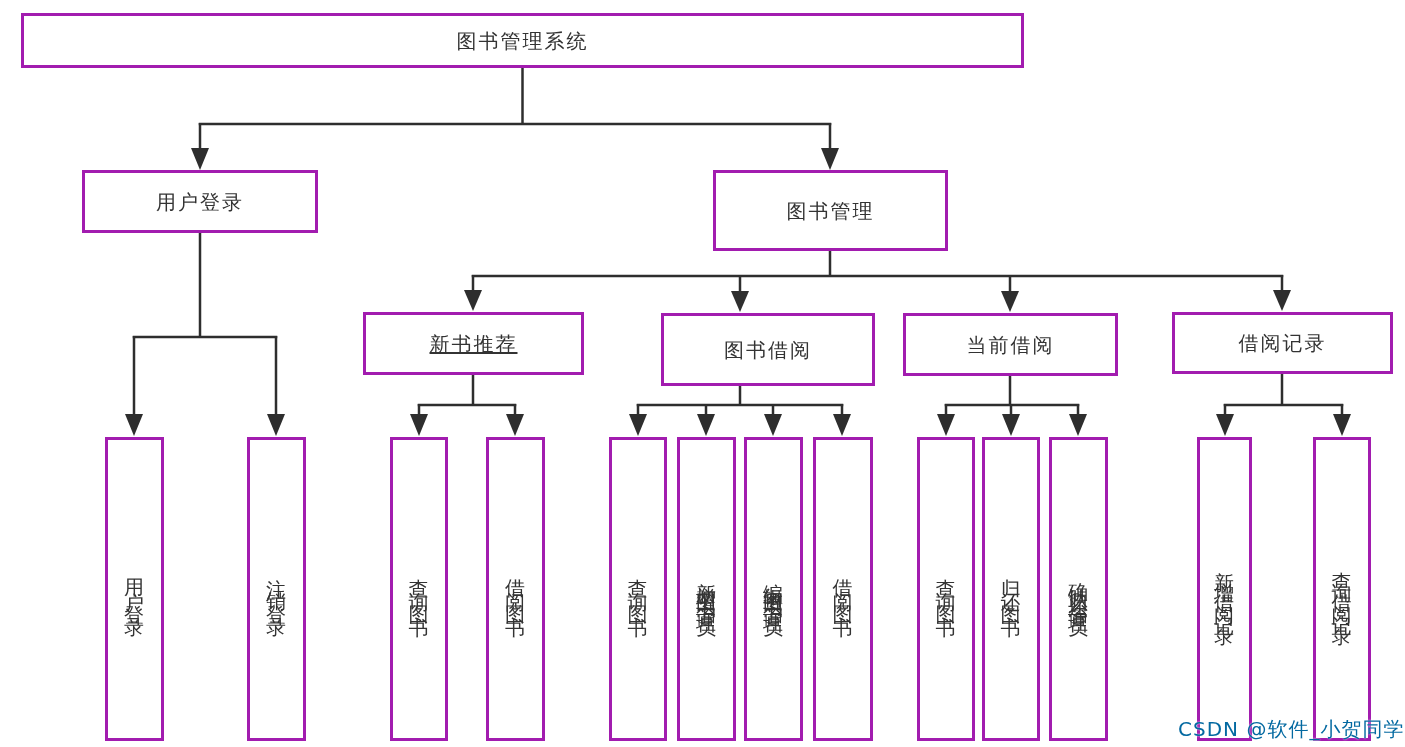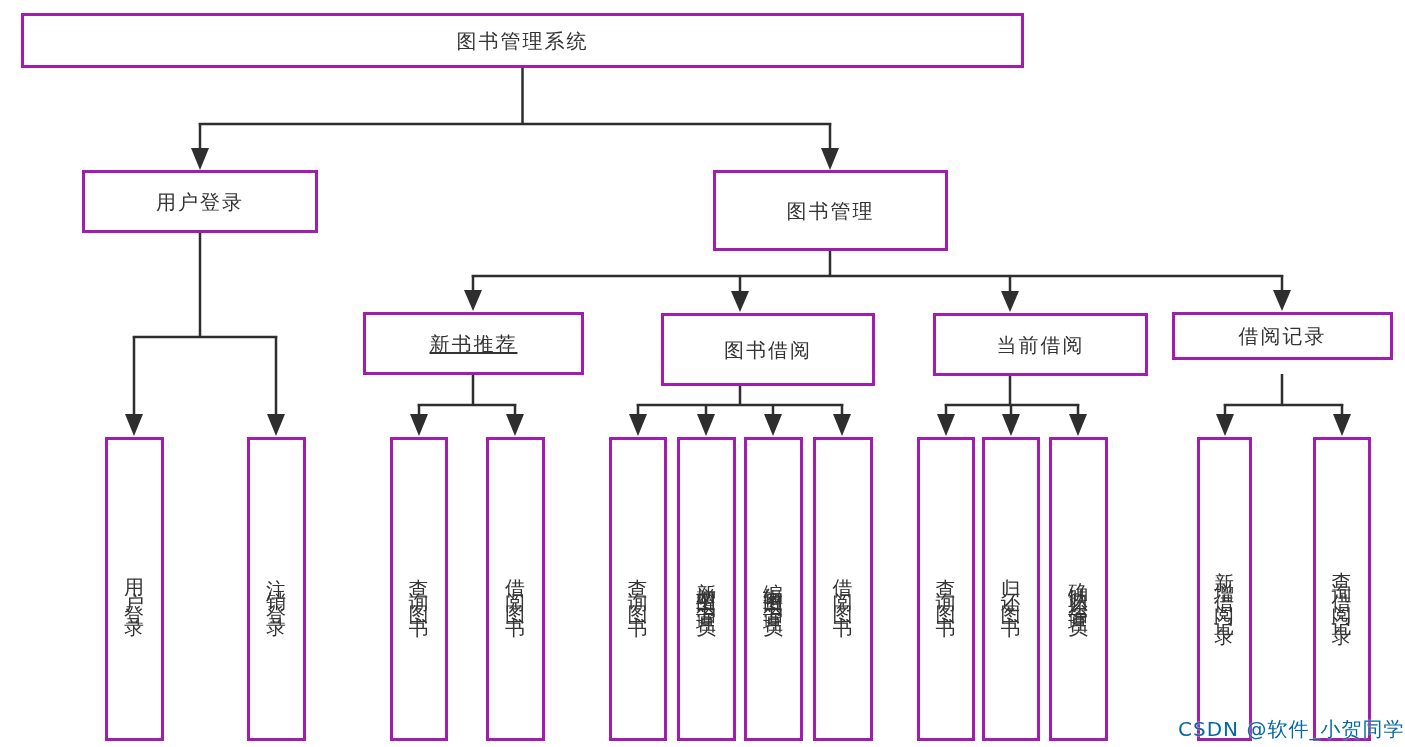--- a/index.html
+++ b/index.html
@@ -24,22 +24,22 @@
   .sp6  { letter-spacing:11px; }
   .sp10 { letter-spacing:5px; }
   
   .n-root      { left:21px;   top:13px;  width:1003px; height:55px; }
   
   .n-login     { left:82px;   top:170px; width:236px; height:63px; }
   .n-bookmgmt  { left:713px;  top:170px; width:235px; height:81px; }
   
   .n-recommend { left:363px;  top:312px; width:221px; height:63px;text-decoration:underline; }
   .n-borrow    { left:633px;  top:313px; width:214px; height:73px;margin-left:28px; }
-  .n-current   { left:933px;  top:313px; width:215px; height:63px; }
-  .n-records   { left:1172px; top:312px; width:221px; height:48px; }
+  .n-current   { left:903px;  top:313px; width:215px; height:63px; }
+  .n-records   { left:1172px; top:312px; width:221px; height:62px; }
   
   .leaf { top:437px; height:304px; }
   .lf1  { left:105px;  width:59px; }
   .lf2  { left:247px;  width:59px; }
   .lf3  { left:390px;  width:58px; }
   .lf4  { left:486px;  width:59px; }
   .lf5  { left:609px;  width:58px; }
   .lf6  { left:677px;  width:59px; }
   .lf7  { left:744px;  width:59px; }
   .lf8  { left:813px;  width:60px; }

